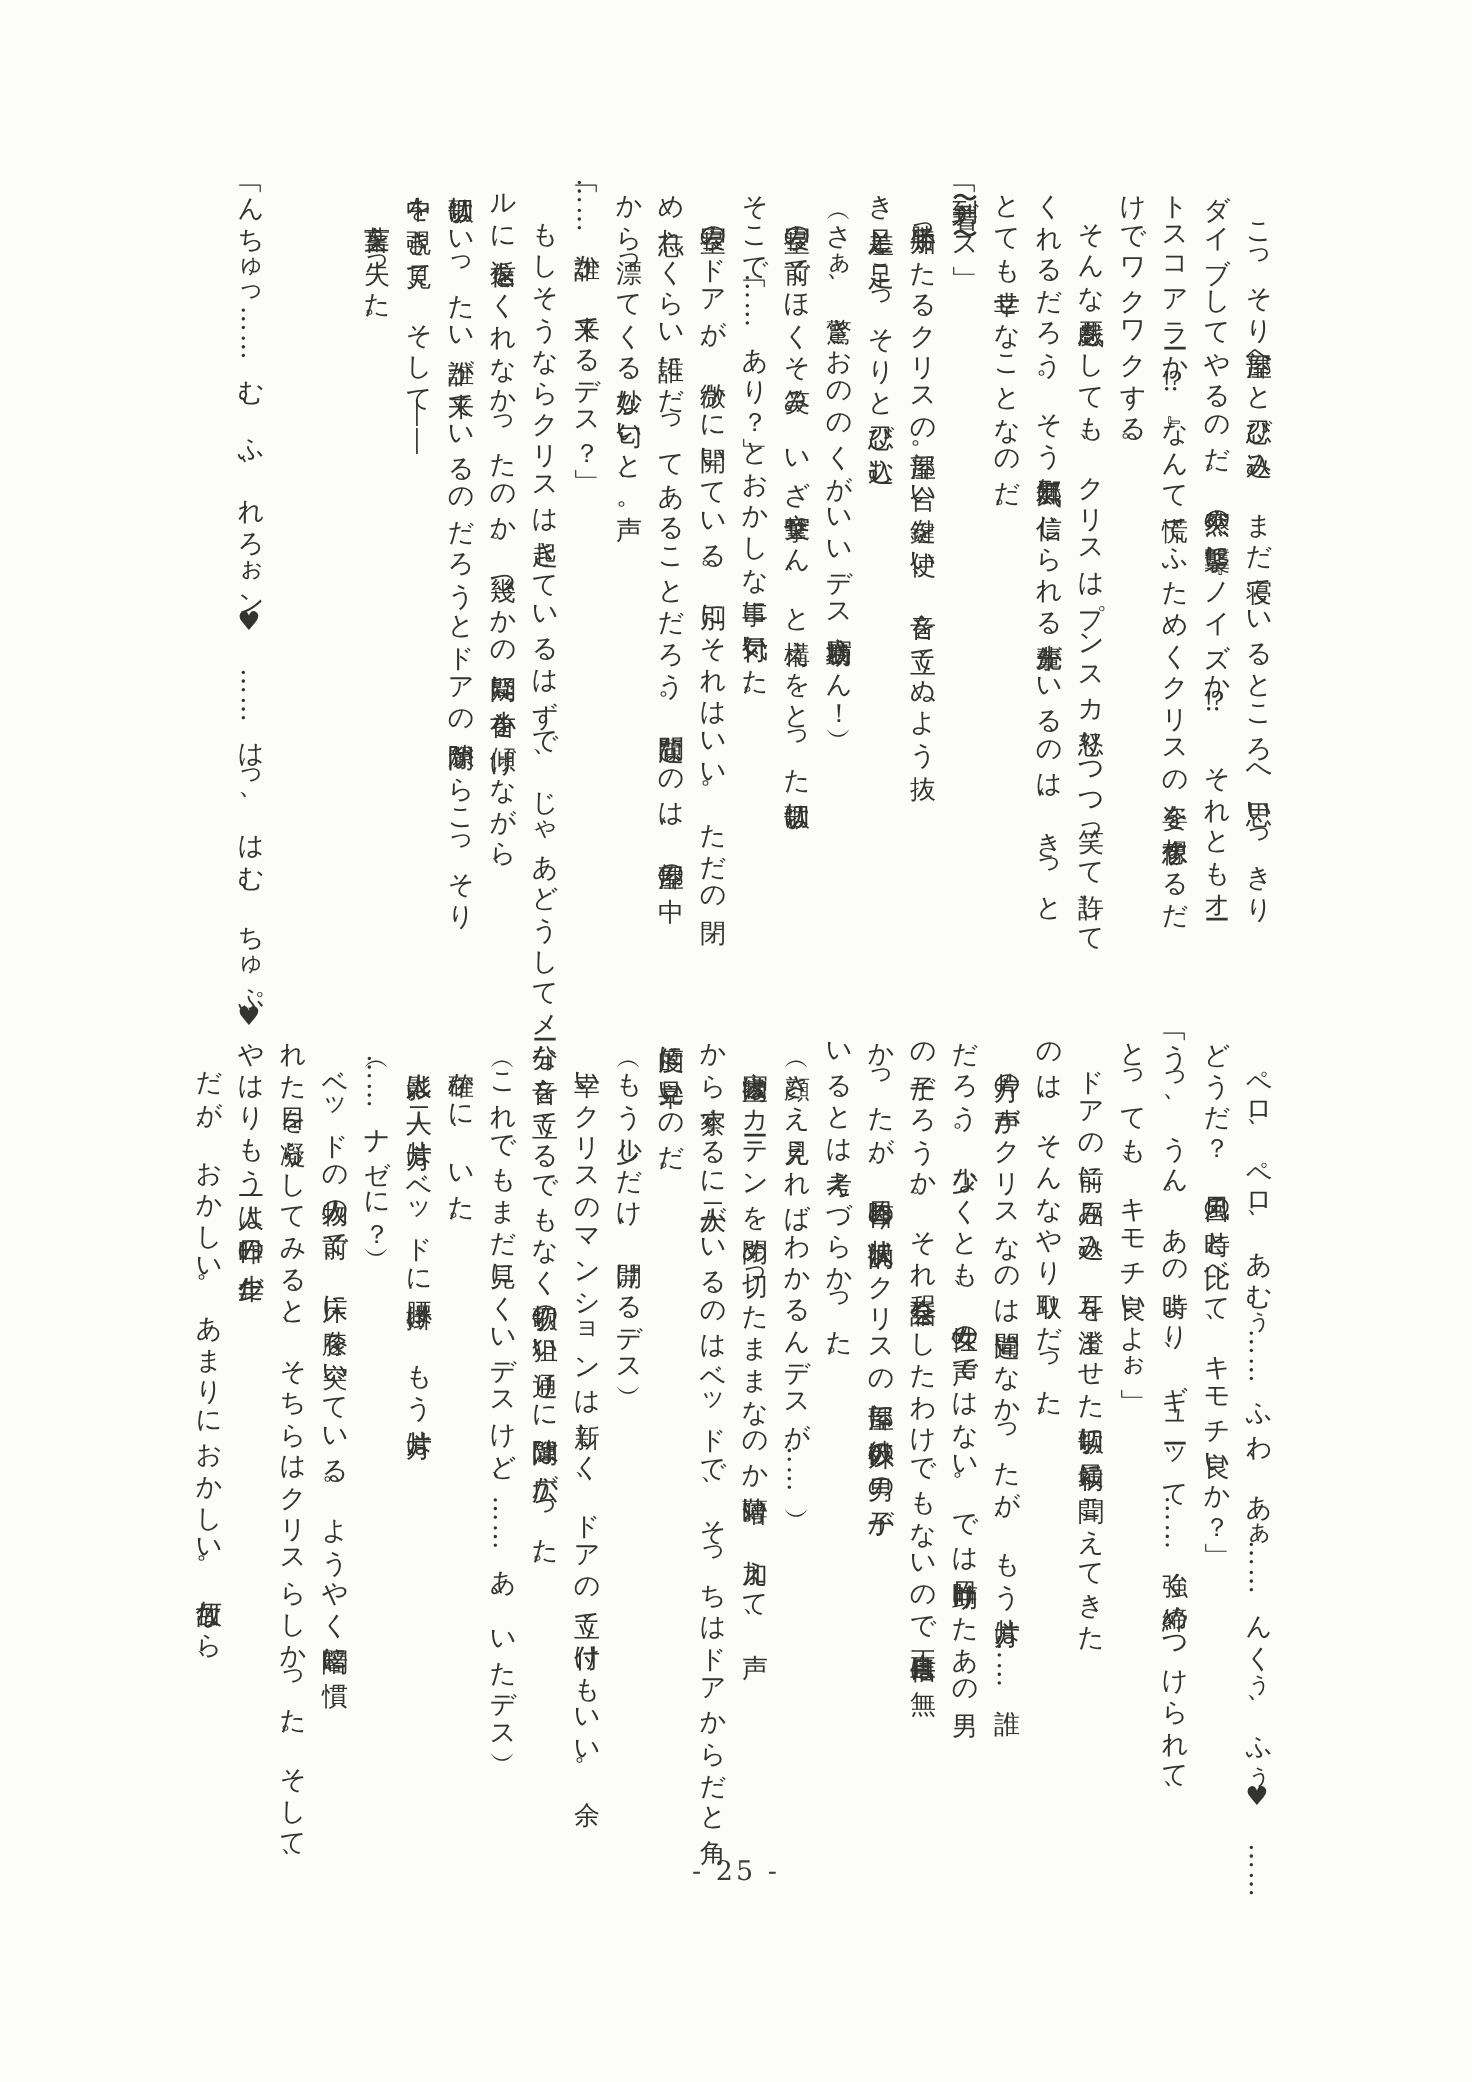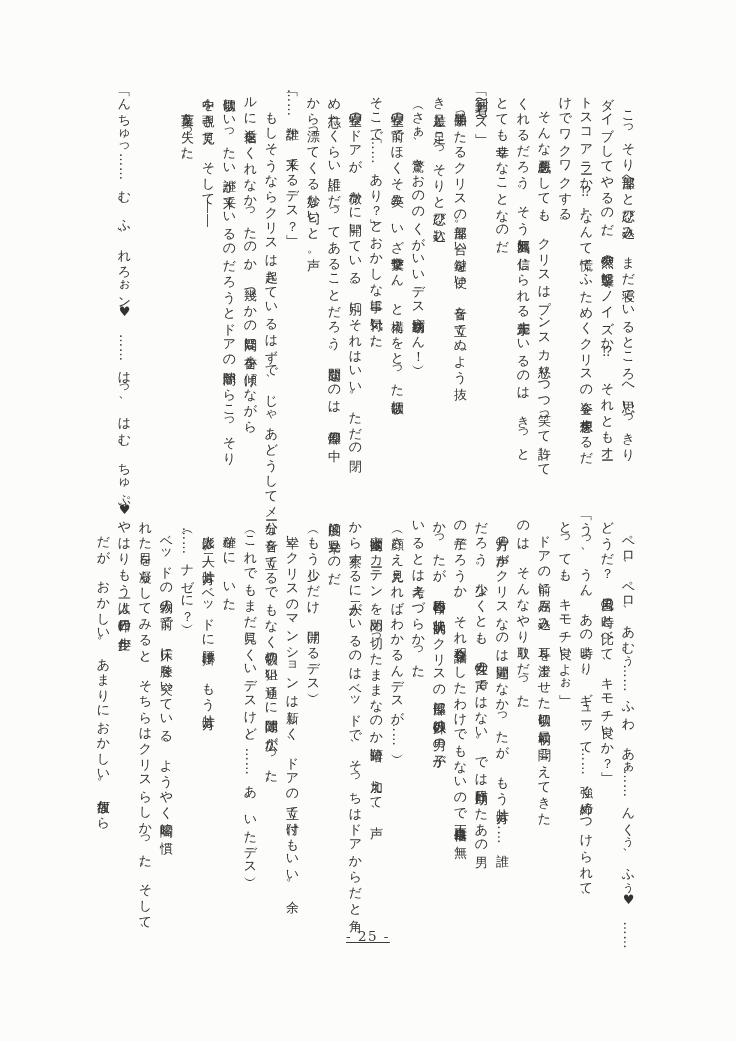--- a/index.html
+++ b/index.html
@@ -35,21 +35,20 @@
   }
   .page-number {
     position: absolute;
     top: 928px;
     left: 0;
     width: 100%;
     text-align: center;
     font-size: 13.5px;
     letter-spacing: 1.5px;
     color: #3c3c3a;
-    text-decoration: underline;
   }
 </style>
 </head>
 <body>
 
 <div class="page">
   <div class="text-block top">
       <p class="tcol">　こっそり部屋へと忍び込み、まだ寝ているところへ思いっきり</p>
       <p class="tcol">ダイブしてやるのだ。突然の襲撃に『ノイズか⁉　それともオー</p>
       <p class="tcol">トスコアラーか⁉』なんて慌てふためくクリスの姿を想像するだ</p>

